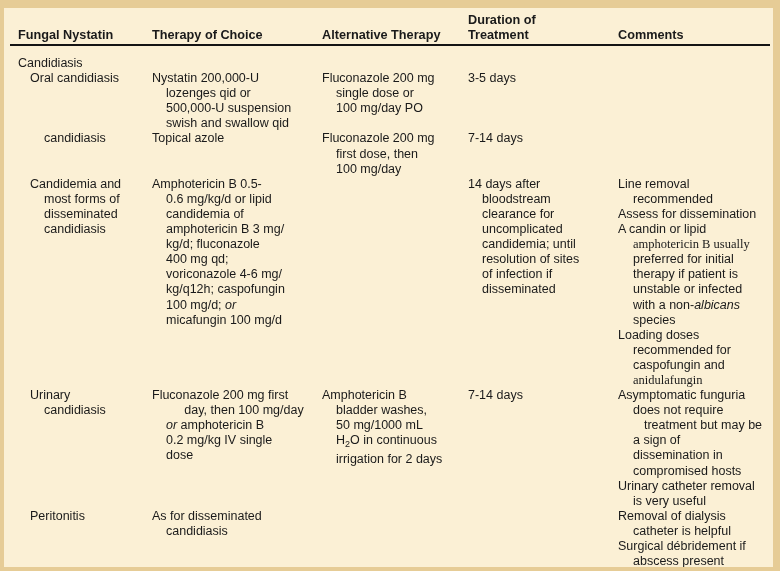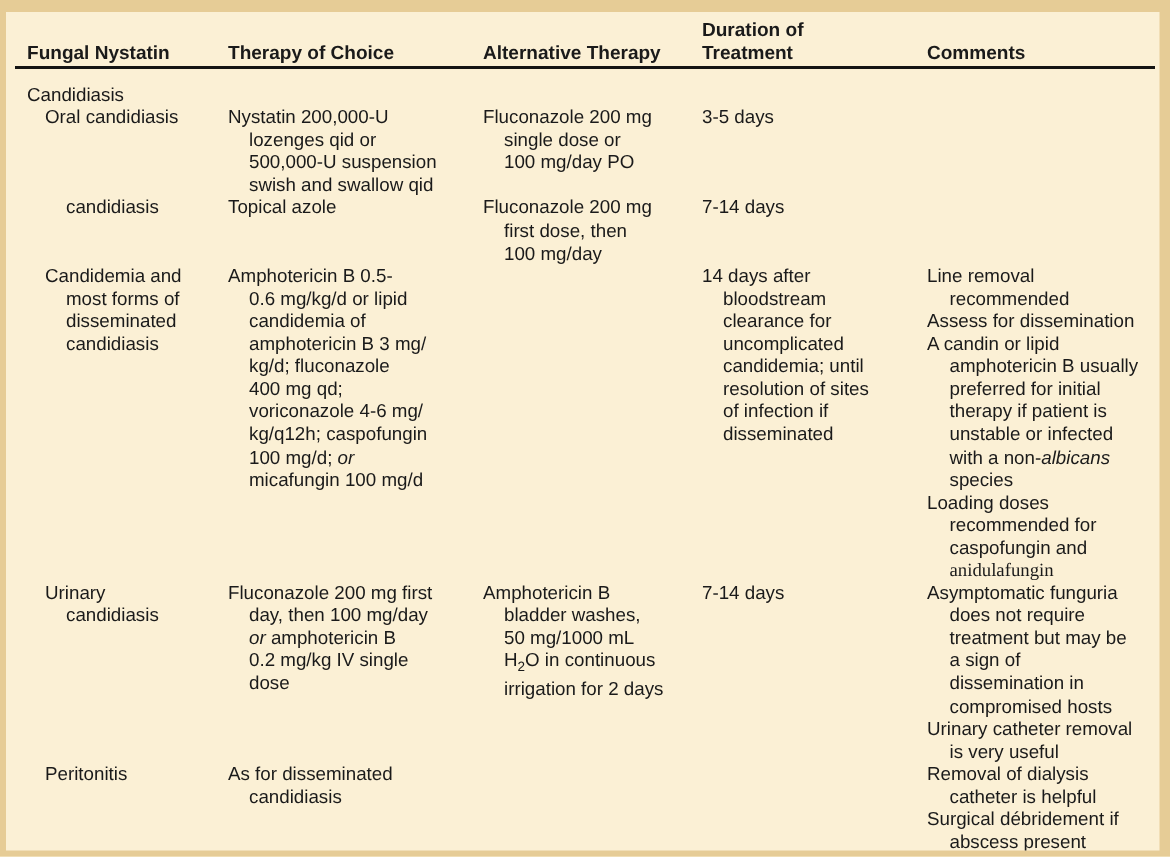--- a/index.html
+++ b/index.html
@@ -125,58 +125,58 @@
             <div class="line" style="padding-left: 14px;"><span>candidemia; until</span></div>
             <div class="line" style="padding-left: 14px;"><span>resolution of sites</span></div>
             <div class="line" style="padding-left: 14px;"><span>of infection if</span></div>
             <div class="line" style="padding-left: 14px;"><span>disseminated</span></div>
           </div>
           <div class="cell c4">
             <div class="line" style="padding-left: 0px;"><span>Line removal</span></div>
             <div class="line" style="padding-left: 15px;"><span>recommended</span></div>
             <div class="line" style="padding-left: 0px;"><span>Assess for dissemination</span></div>
             <div class="line" style="padding-left: 0px;"><span>A candin or lipid</span></div>
-            <div class="line" style="padding-left: 15px;"><span>amphotericin B usually</span></div>
+            <div class="line" style="padding-left: 15px; font-family: Liberation Serif, serif;"><span>amphotericin B usually</span></div>
             <div class="line" style="padding-left: 15px;"><span>preferred for initial</span></div>
             <div class="line" style="padding-left: 15px;"><span>therapy if patient is</span></div>
             <div class="line" style="padding-left: 15px;"><span>unstable or infected</span></div>
             <div class="line" style="padding-left: 15px;"><span>with a non-</span><span class="em">albicans</span></div>
             <div class="line" style="padding-left: 15px;"><span>species</span></div>
             <div class="line" style="padding-left: 0px;"><span>Loading doses</span></div>
             <div class="line" style="padding-left: 15px;"><span>recommended for</span></div>
             <div class="line" style="padding-left: 15px;"><span>caspofungin and</span></div>
             <div class="line" style="padding-left: 15px; font-family: Liberation Serif, serif;"><span>anidulafungin</span></div>
           </div>
         </div>
         <div class="trow">
           <div class="cell c0">
             <div class="line" style="padding-left: 12px;"><span>Urinary</span></div>
             <div class="line" style="padding-left: 26px;"><span>candidiasis</span></div>
           </div>
           <div class="cell c1">
             <div class="line" style="padding-left: 0px;"><span>Fluconazole 200 mg first</span></div>
-            <div class="line" style="padding-left: 14px;"><span>day, then 100 mg/day</span></div>
+            <div class="line" style="padding-left: 14px; text-align: center;"><span>day, then 100 mg/day</span></div>
             <div class="line" style="padding-left: 14px;"><span class="em">or</span><span> amphotericin B</span></div>
             <div class="line" style="padding-left: 14px;"><span>0.2 mg/kg IV single</span></div>
             <div class="line" style="padding-left: 14px;"><span>dose</span></div>
           </div>
           <div class="cell c2">
             <div class="line" style="padding-left: 0px;"><span>Amphotericin B</span></div>
             <div class="line" style="padding-left: 14px;"><span>bladder washes,</span></div>
             <div class="line" style="padding-left: 14px;"><span>50 mg/1000 mL</span></div>
             <div class="line" style="padding-left: 14px;"><span>H</span><span class="subscript">2</span><span>O in continuous</span></div>
             <div class="line" style="padding-left: 14px;"><span>irrigation for 2 days</span></div>
           </div>
           <div class="cell c3">
             <div class="line" style="padding-left: 0px;"><span>7-14 days</span></div>
           </div>
           <div class="cell c4">
             <div class="line" style="padding-left: 0px;"><span>Asymptomatic funguria</span></div>
             <div class="line" style="padding-left: 15px;"><span>does not require</span></div>
-            <div class="line" style="padding-left: 15px;"><span>treatment but may be</span></div>
+            <div class="line" style="padding-left: 15px; text-align: center;"><span>treatment but may be</span></div>
             <div class="line" style="padding-left: 15px;"><span>a sign of</span></div>
             <div class="line" style="padding-left: 15px;"><span>dissemination in</span></div>
             <div class="line" style="padding-left: 15px;"><span>compromised hosts</span></div>
             <div class="line" style="padding-left: 0px;"><span>Urinary catheter removal</span></div>
             <div class="line" style="padding-left: 15px;"><span>is very useful</span></div>
           </div>
         </div>
         <div class="trow">
           <div class="cell c0">
             <div class="line" style="padding-left: 12px;"><span>Peritonitis</span></div>

